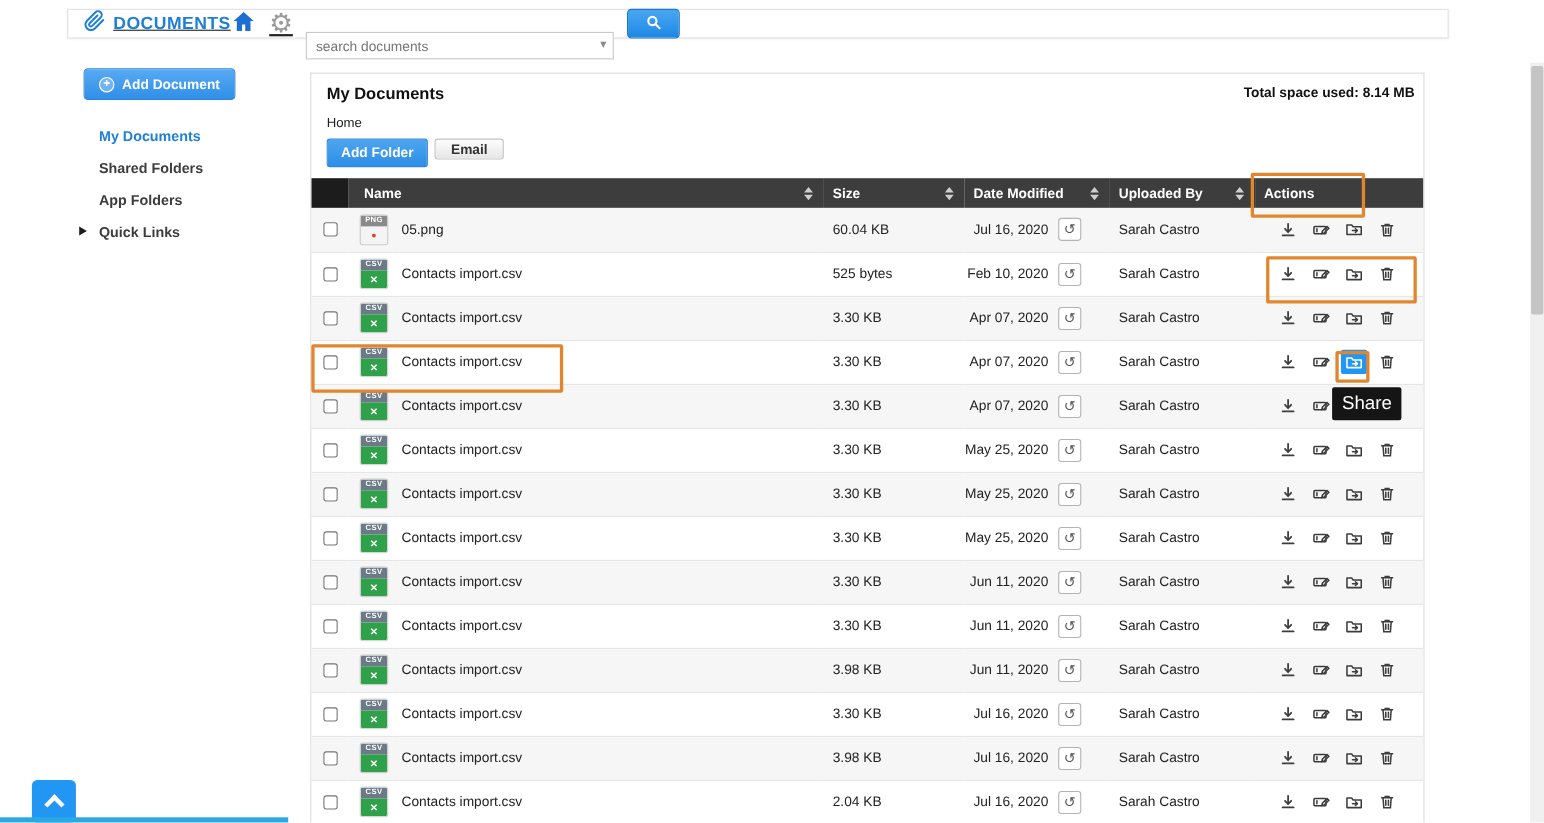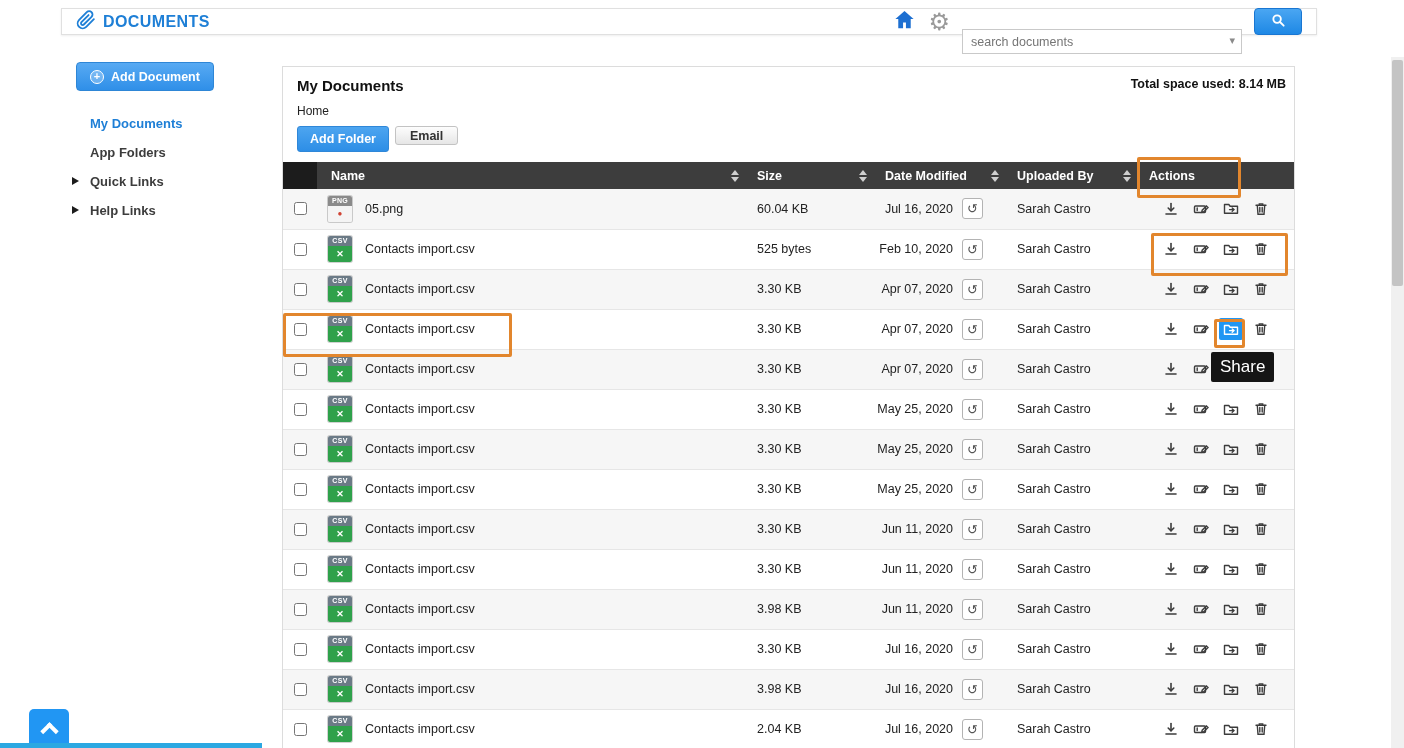--- a/index.html
+++ b/index.html
@@ -7,21 +7,21 @@
     --annot:#e2862d;
     --header-bg:#3d3d3d;
   }
   *{box-sizing:border-box;}
   body{margin:0;background:#fff;font-family:"Liberation Sans",sans-serif;color:#222;}
   .screen{position:relative;width:1404px;height:748px;overflow:hidden;background:#fff;}
 
   
   .topbar{position:absolute;left:61px;top:8px;width:1256px;height:27px;background:#fff;
     border:1px solid #e0e0e0;box-shadow:0 1px 2px rgba(0,0,0,.07);
-    display:flex;align-items:center;justify-content:space-between;padding:0 14px;}
+    display:flex;align-items:center;padding:0 14px;text-decoration:underline;}
   .brand{display:flex;align-items:center;gap:7px;color:#1e7fd6;font-weight:bold;font-size:16px;letter-spacing:.4px;}
   .topbar-right{display:flex;align-items:center;gap:12px;}
   .gear{font-size:24px;color:#9a9a9a;line-height:1;}
   .searchbox{position:relative;margin-top:40px;}
   .searchbox input{width:280px;height:25px;border:1px solid #c9c9c9;padding:2px 24px 2px 8px;font-size:12.5px;color:#555;font-family:"Liberation Sans",sans-serif;}
   .searchbox .dd{position:absolute;right:7px;top:5px;color:#8a8a8a;font-size:11px;}
   .search-btn{width:48px;height:27px;border:1px solid #1976d2;border-radius:4px;
     background:linear-gradient(#4aa6f2,#1e88e5);display:flex;align-items:center;justify-content:center;cursor:pointer;}
 
   
@@ -128,23 +128,23 @@
     </div>
   </div>
 
   <div class="sidebar">
     <button class="add-doc">
       <span class="plus-circle">+</span>
       <span>Add Document</span>
     </button>
     <div class="nav">
       <div class="nav-item active"><span>My Documents</span></div>
+      <div class="nav-item"><span>Shared Folders</span></div>
       <div class="nav-item"><span>App Folders</span></div>
       <div class="nav-item expandable"><span>Quick Links</span></div>
-      <div class="nav-item expandable"><span>Help Links</span></div>
     </div>
   </div>
 
   <div class="panel">
     <div class="panel-head">
       <h1 class="panel-title">My Documents</h1>
       <div class="total-space">Total space used: 8.14 MB</div>
     </div>
     <div class="breadcrumb">Home</div>
     <div class="toolbar">

